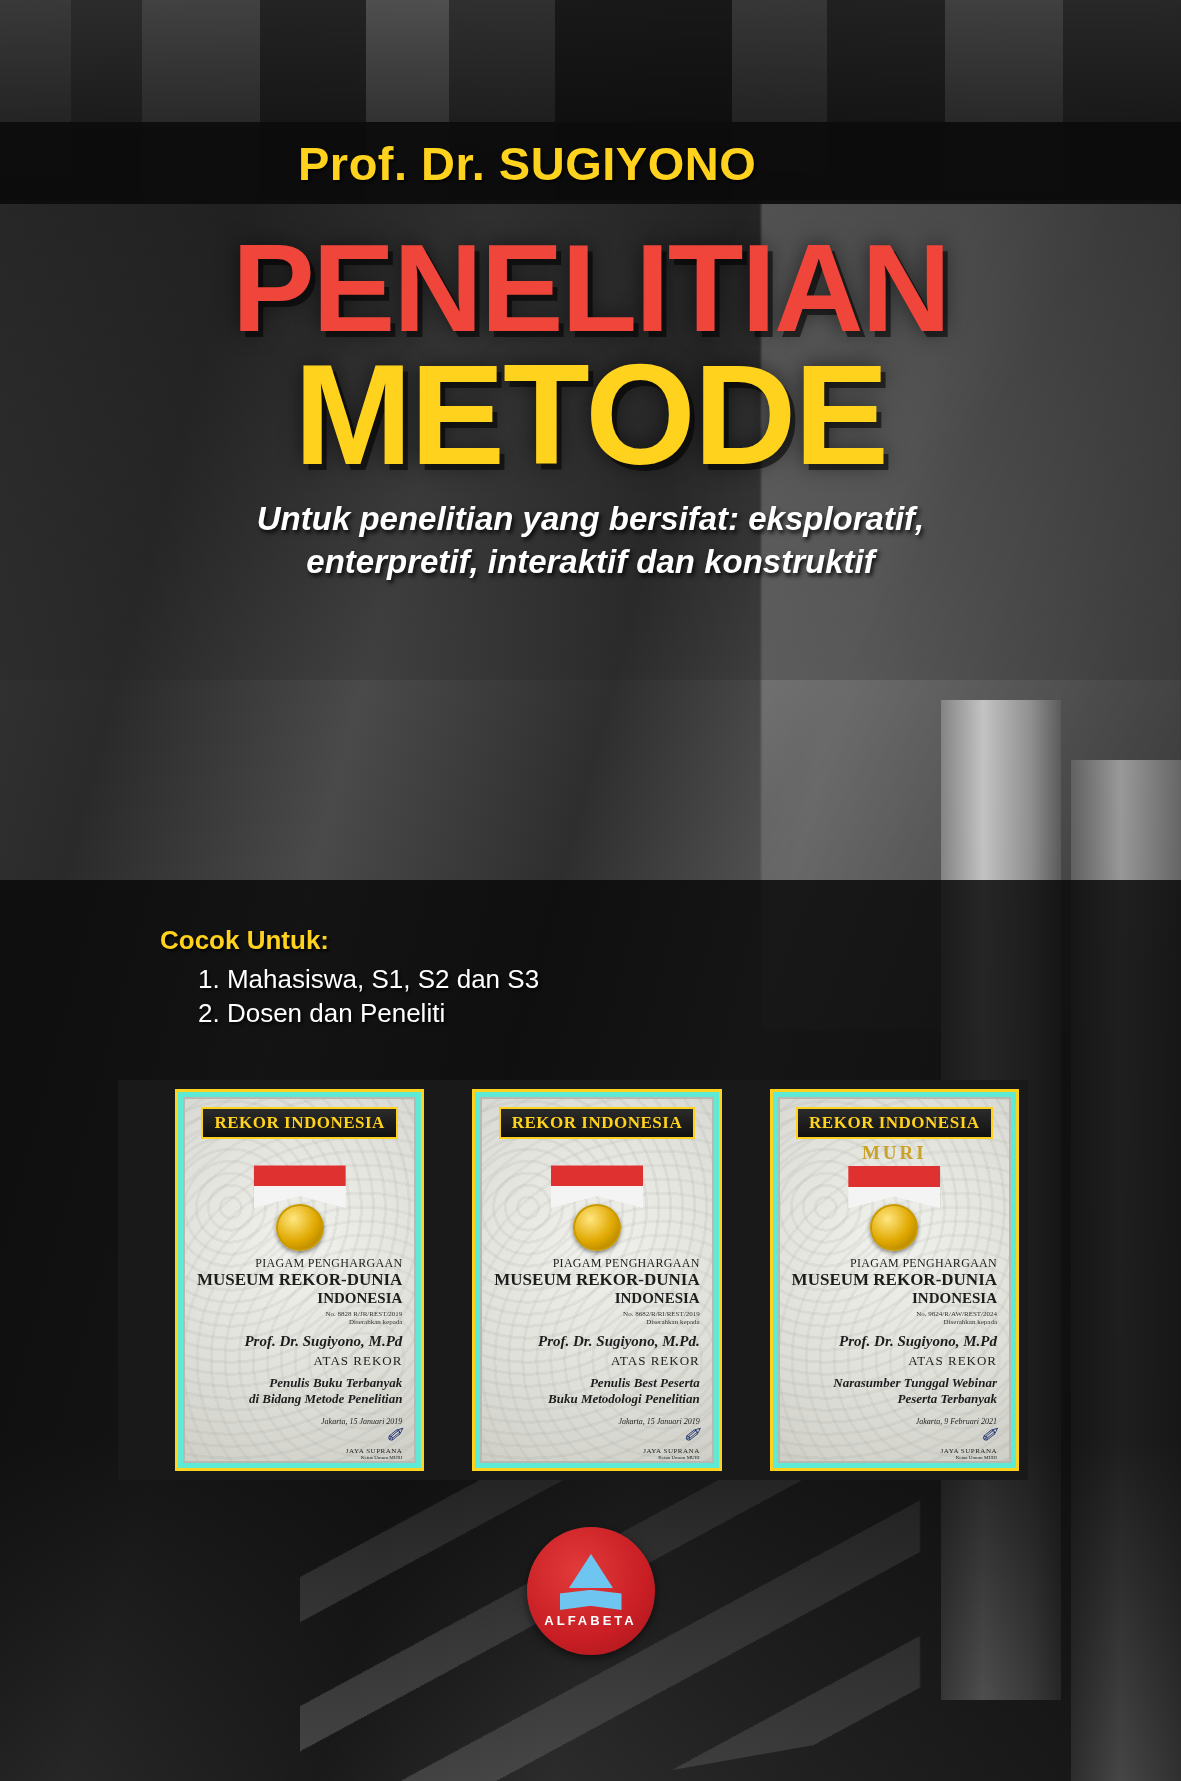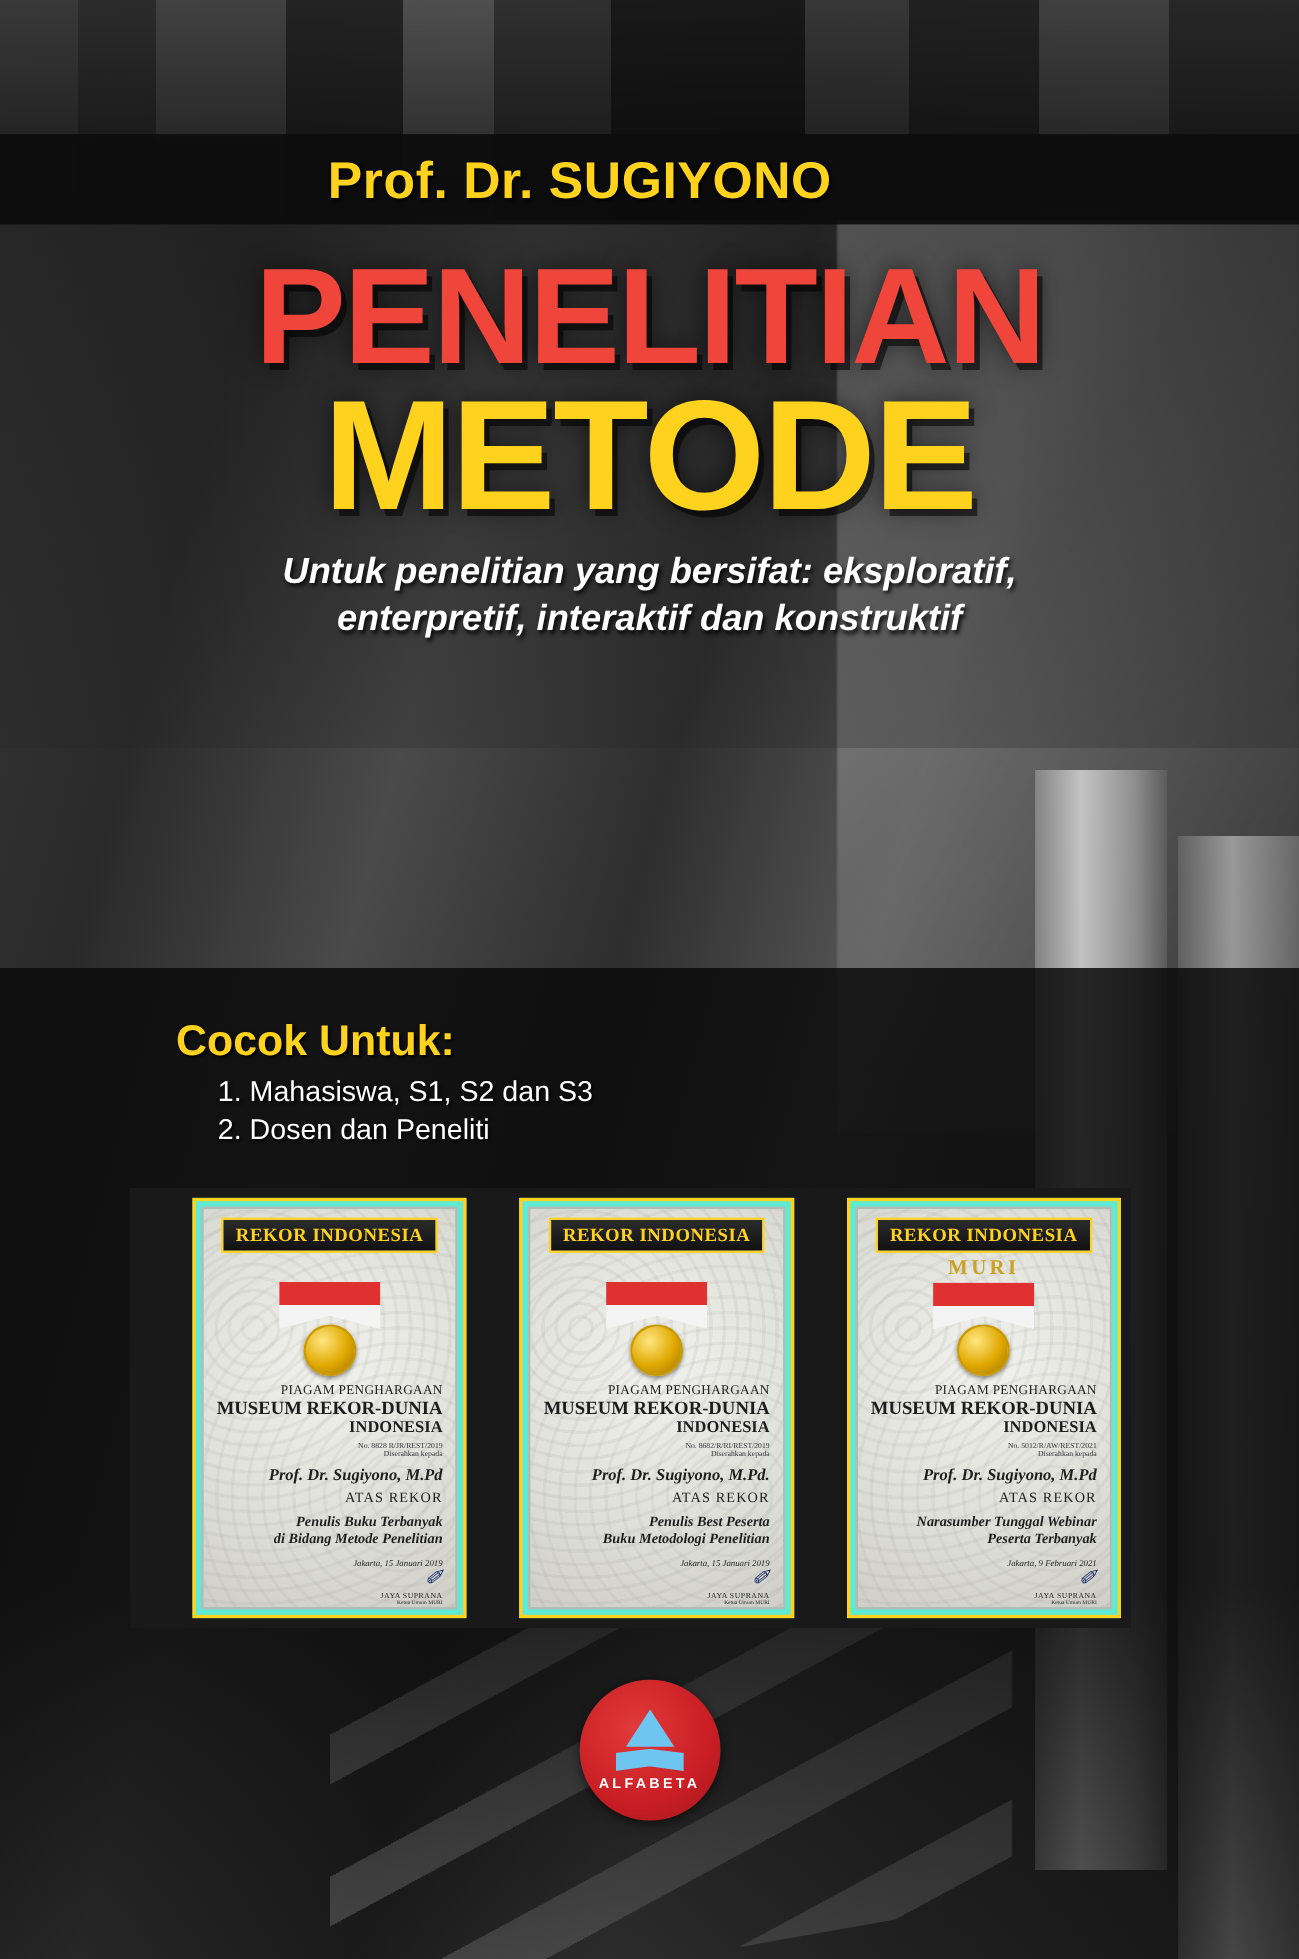--- a/index.html
+++ b/index.html
@@ -136,21 +136,21 @@
   }
 
   
   .cocok {
     position: absolute;
     left: 160px; top: 925px;
     color: #fff;
   }
   .cocok-title {
     color: #ffd21e;
-    font-size: 39px;
+    font-size: 26px;
     font-weight: bold;
     text-shadow: 2px 2px 3px rgba(0,0,0,.9);
     margin-bottom: 6px;
   }
   .cocok-item {
     font-size: 26px;
     margin-left: 38px;
     line-height: 1.32;
     text-shadow: 2px 2px 3px rgba(0,0,0,.9);
   }
@@ -406,21 +406,21 @@
     <div class="cert">
       <div class="cert-inner">
         <div class="cert-banner">REKOR INDONESIA</div>
         <div class="cert-mubi">MURI</div>
         <div class="ribbon"></div>
         <div class="medal"></div>
         <div class="cert-text">
           <div class="cert-piagam">PIAGAM PENGHARGAAN</div>
           <div class="cert-museum">MUSEUM REKOR-DUNIA</div>
           <div class="cert-indonesia">INDONESIA</div>
-          <div class="cert-no">No. 5012/R/AW/REST/2021</div>
+          <div class="cert-no">No. 9824/R/AW/REST/2024</div>
           <div class="cert-diberikan">Diserahkan kepada</div>
           <div class="cert-name">Prof. Dr. Sugiyono, M.Pd</div>
           <div class="cert-atas">ATAS REKOR</div>
           <div class="cert-award">
             <div>Narasumber Tunggal Webinar</div>
             <div>Peserta Terbanyak</div>
           </div>
           <div class="cert-date">Jakarta, 9 Februari 2021</div>
           <div class="cert-sign">✐</div>
           <div class="cert-signname">JAYA SUPRANA</div>

